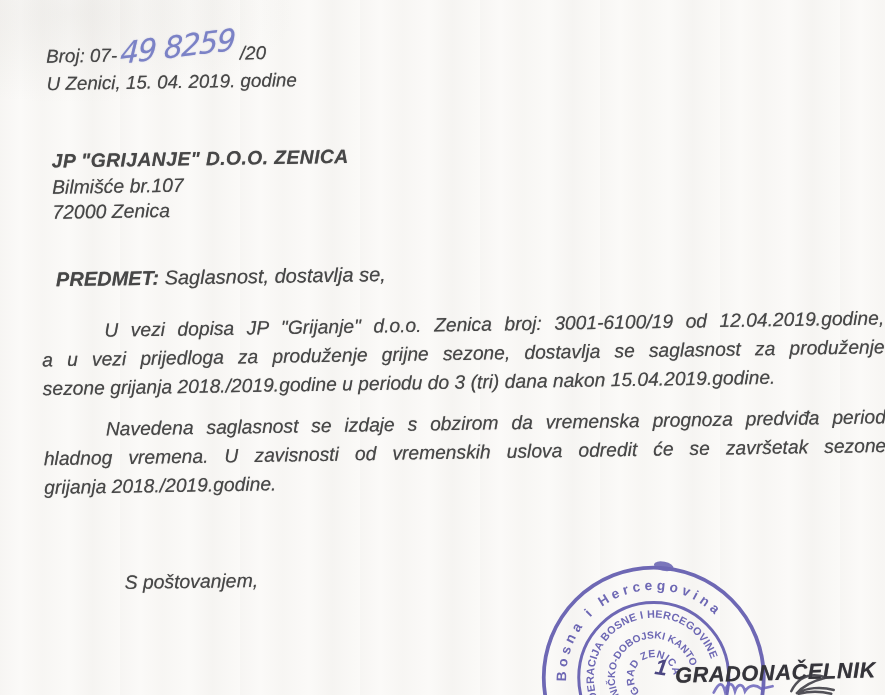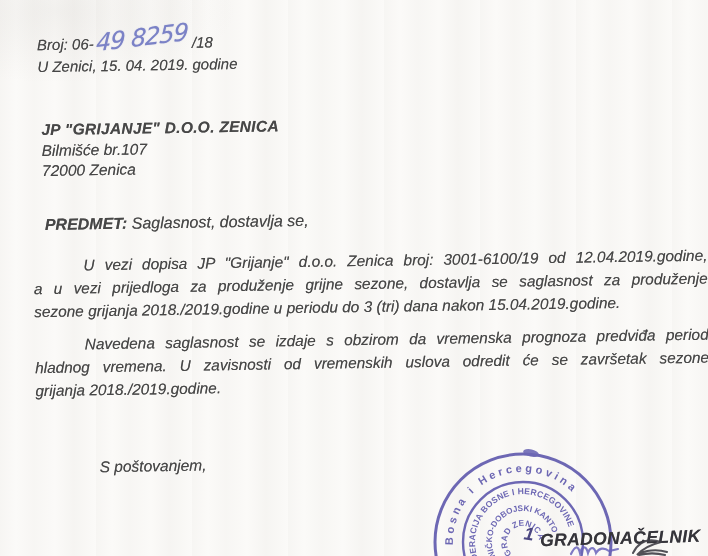--- a/index.html
+++ b/index.html
@@ -74,23 +74,23 @@
 </style>
 </head>
 <body>
 
 <div class="page">
 
   <div class="tilt">
 
     <div class="header doc-text">
       <div class="number-line">
-        <span>Broj: 06-</span>
+        <span>Broj: 07-</span>
           <span class="handwritten">49 8259</span>
-          <span>/18</span>
+          <span>/20</span>
       </div>
       <div class="date-line">U Zenici, 15. 04. 2019. godine</div>
     </div>
 
     <div class="recipient doc-text">
       <div class="name">JP "GRIJANJE" D.O.O. ZENICA</div>
       <div>Bilmišće br.107</div>
       <div>72000 Zenica</div>
     </div>
 

